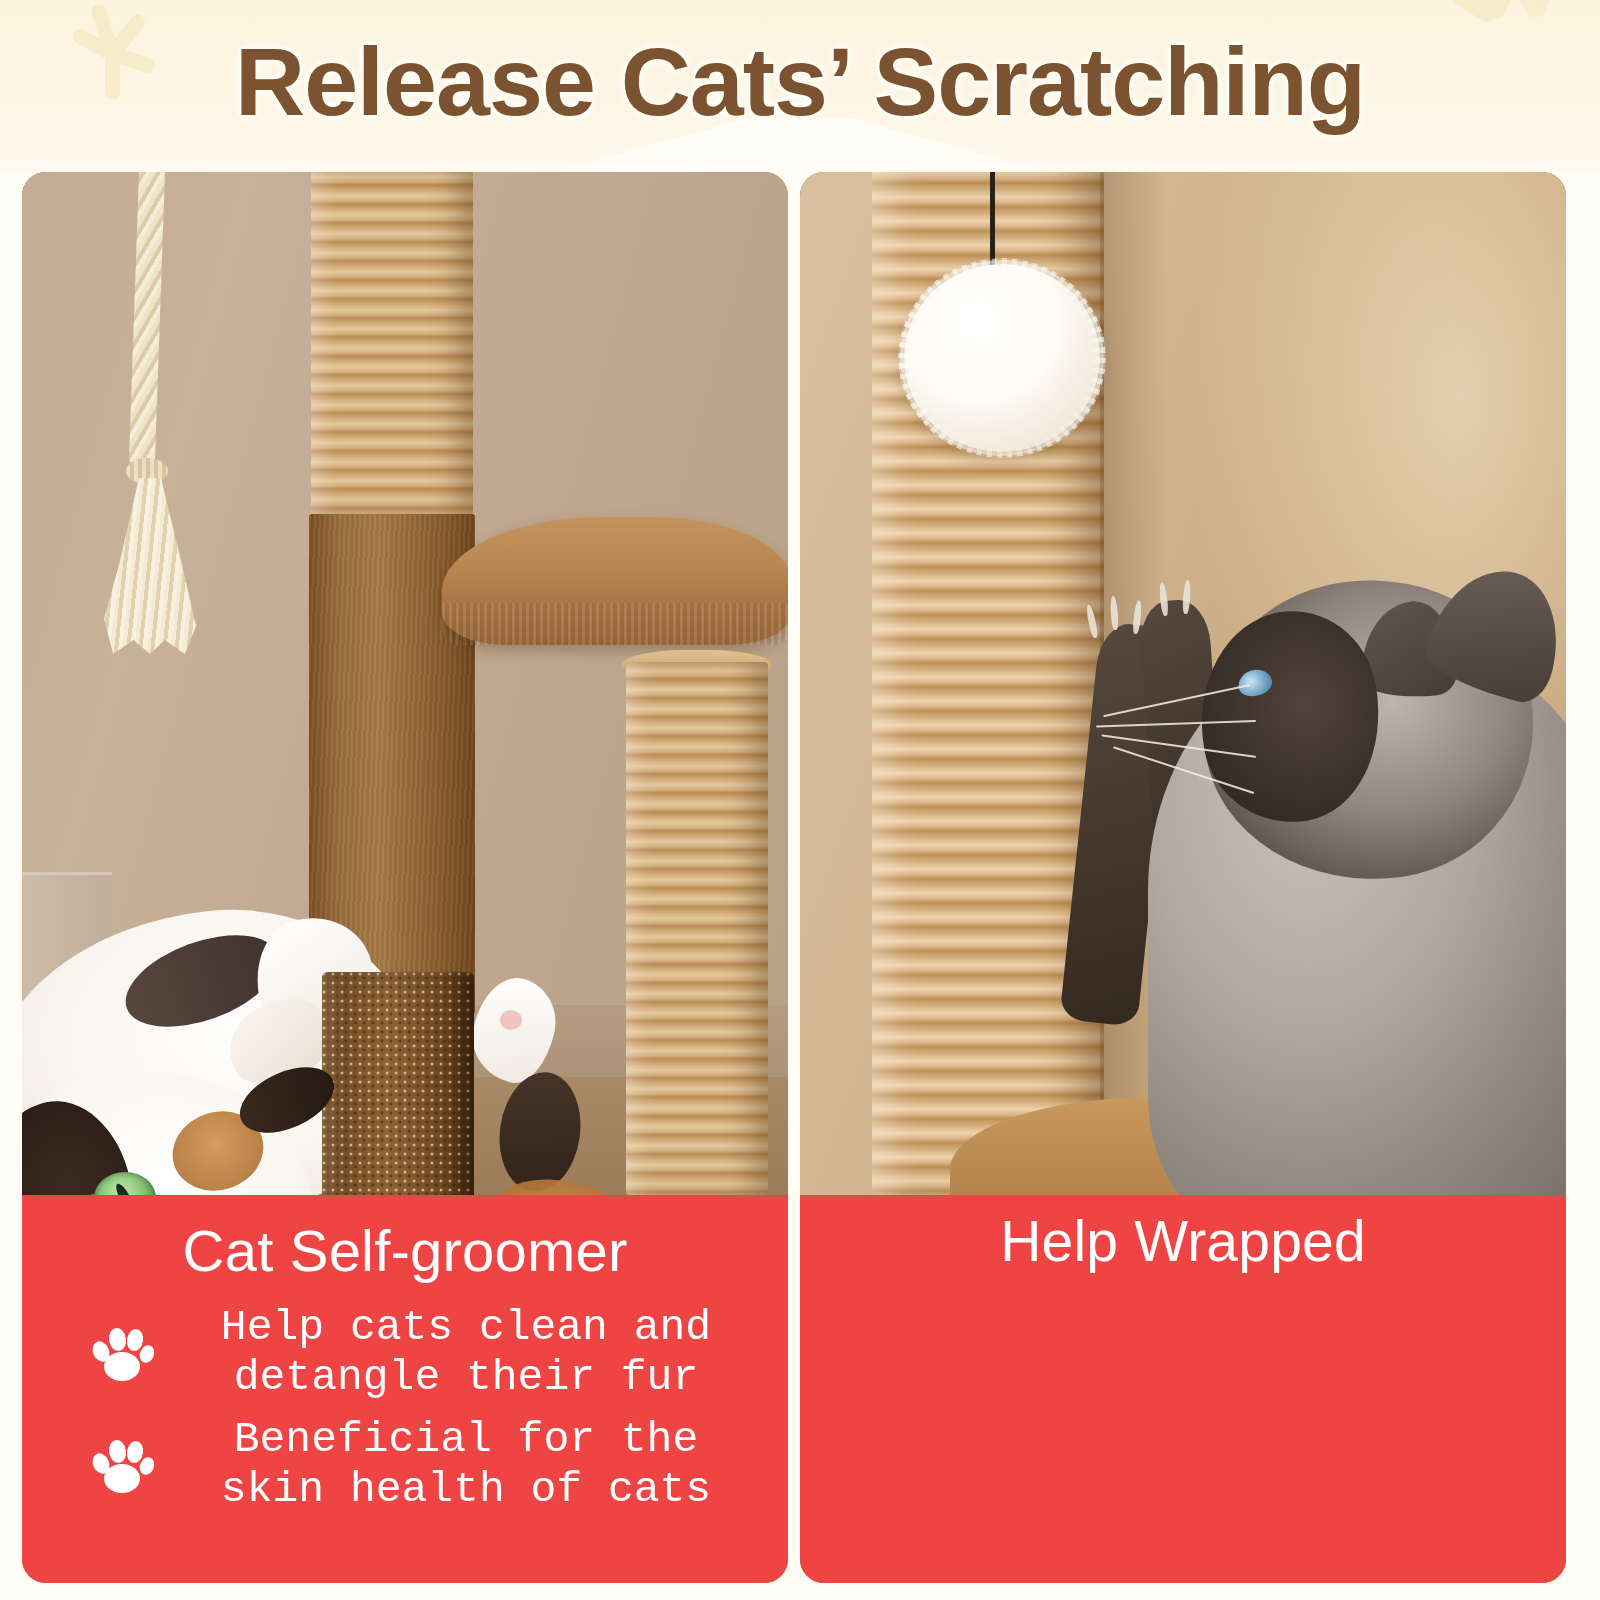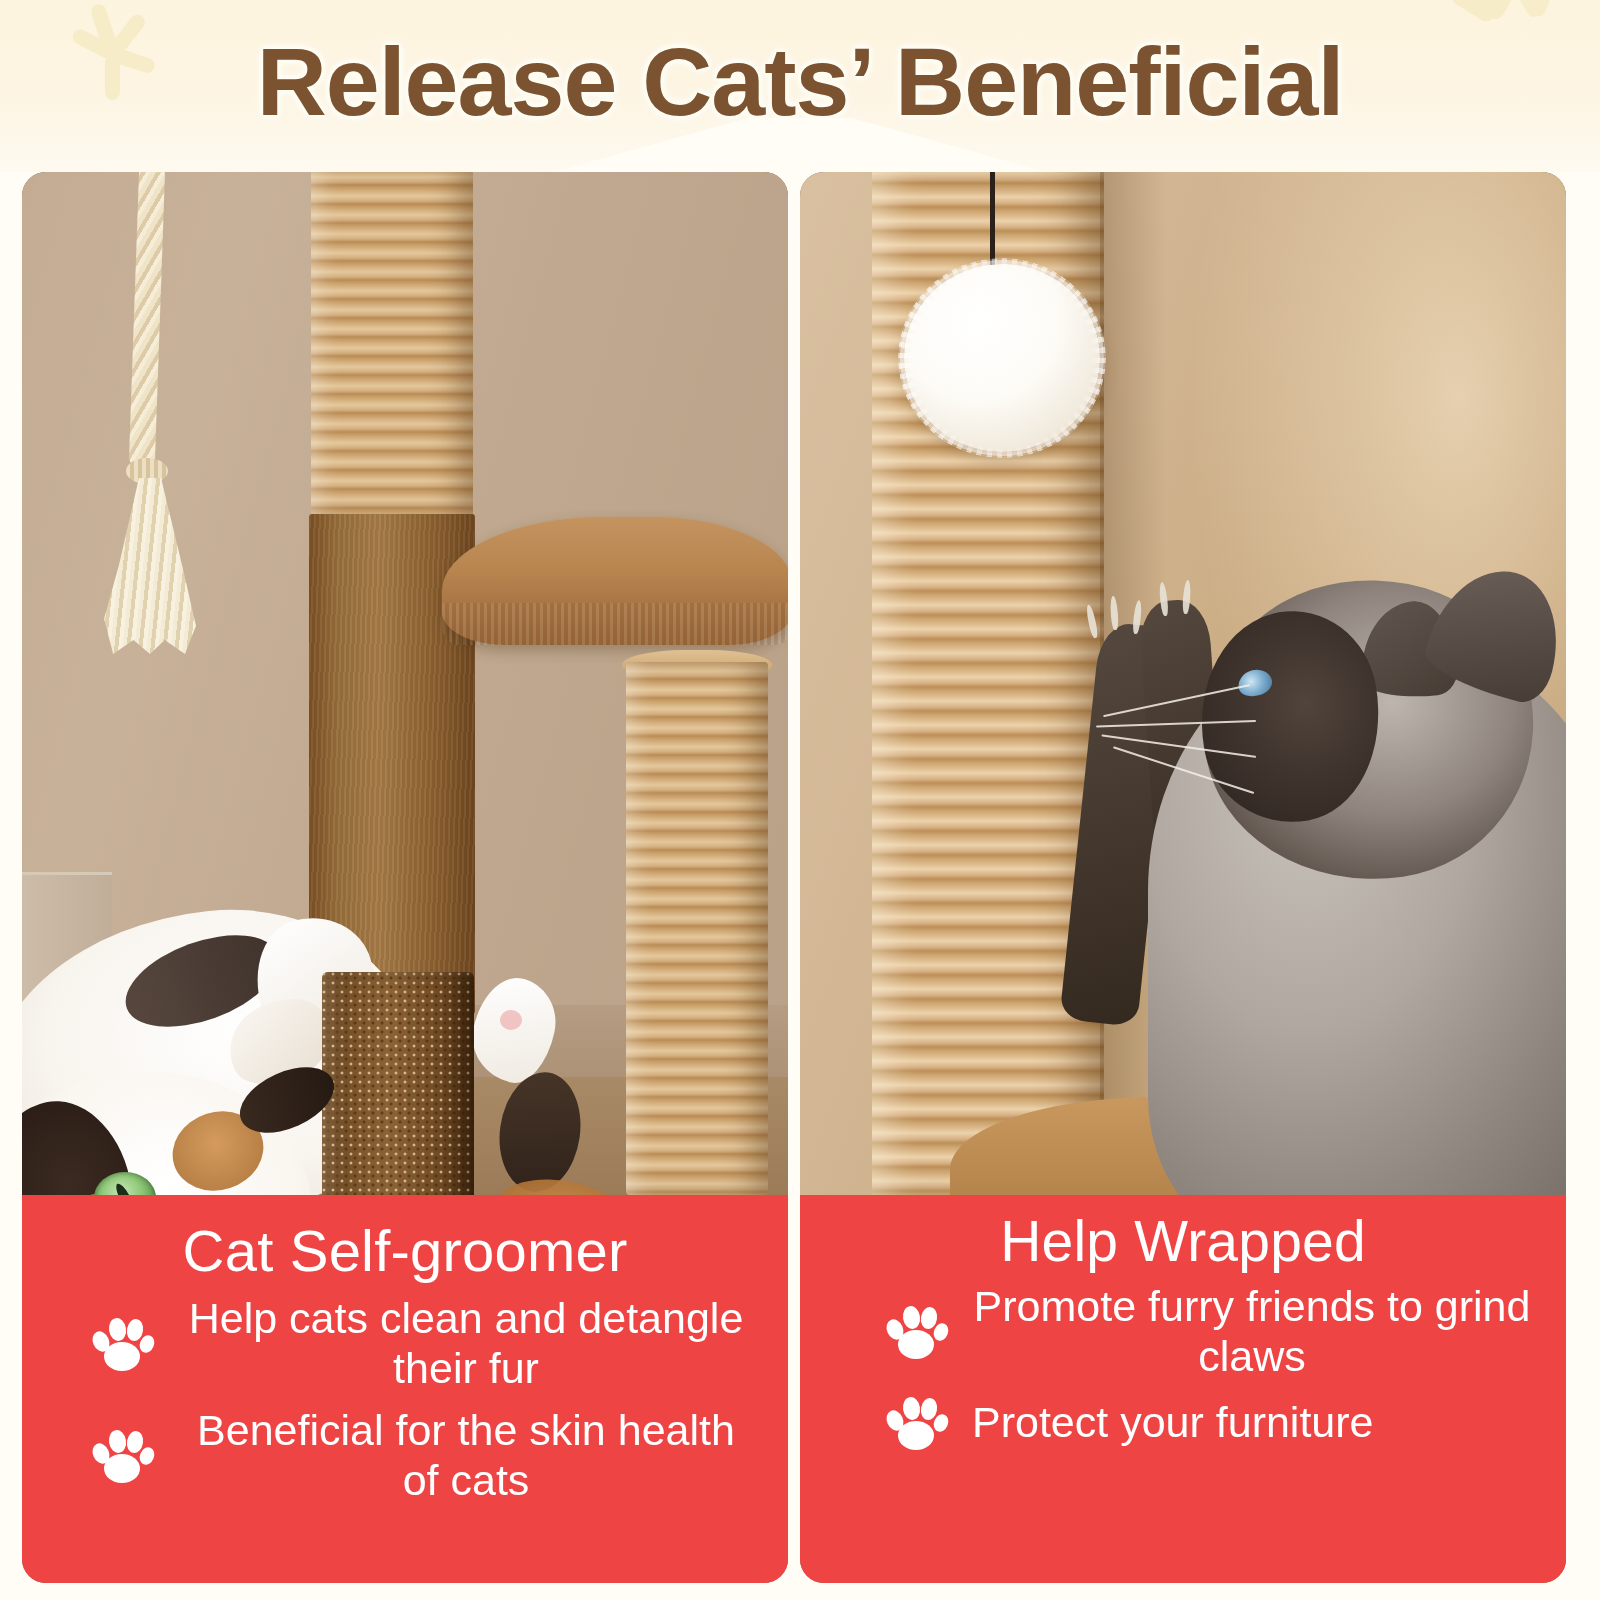--- a/index.html
+++ b/index.html
@@ -339,21 +339,21 @@
     background:#ef4444;color:#FFFFFF;
     padding:0;
   }
   .cap-title{
     text-align:center;
     font-size:58px;line-height:64px;font-weight:400;
     padding-top:24px;
     letter-spacing:.2px;
   }
   .cap-title.two-line{padding-top:16px;font-size:57px;line-height:60px;}
-  .bullets{margin-top:10px;}
+  .bullets{margin-top:20px;font-family:Liberation Mono, monospace;}
   .bullet{
     display:flex;align-items:center;gap:26px;
     padding:0 34px 0 70px;
     margin-bottom:12px;
   }
   .bullet.right-col{padding-left:86px;}
   .paw{flex:0 0 auto;width:60px;height:58px;position:relative;}
   .paw i{position:absolute;background:#FFFFFF;border-radius:50%;display:block;}
   .paw .t1{left:1px;top:17px;width:16px;height:21px;transform:rotate(-24deg);}
   .paw .t2{left:17px;top:4px;width:17px;height:23px;transform:rotate(-9deg);}
@@ -390,21 +390,21 @@
     </div>
 
     <div class="sparkle spk-c">
       <span style="width:13px;height:40px;margin-left:-6px;transform:rotate(22deg) translateY(-40px);"></span>
       <span style="width:13px;height:36px;margin-left:-6px;transform:rotate(-30deg) translateY(-36px);"></span>
     </div>
 
     <div class="header-glow"></div>
     <div class="header-wedge"></div>
 
-    <div class="header-title">Release Cats’ Beneficial</div>
+    <div class="header-title">Release Cats’ Scratching</div>
   </div>
 
   <div class="panels">
 
     <div class="panel panel-left">
 
       <div class="photo">
         <div class="bg-l"></div>
         <div class="bg-l-wall"></div>
         <div class="bg-l-floor"></div>
@@ -502,42 +502,17 @@
         <div class="whisker-r" style="left:300px;top:512px;width:150px;transform:rotate(-12deg);"></div>
         <div class="whisker-r" style="left:296px;top:548px;width:160px;transform:rotate(-2deg);"></div>
         <div class="whisker-r" style="left:300px;top:584px;width:156px;transform:rotate(8deg);"></div>
         <div class="whisker-r" style="left:306px;top:620px;width:148px;transform:rotate(18deg);"></div>
       </div>
 
       <div class="caption">
         <div class="cap-title two-line">
           <div>Help Wrapped</div>
         </div>
-        <div class="bullets">
-
-          <div class="bullet right-col">
-            <span class="paw">
-              <i class="t1"></i>
-                <i class="t2"></i>
-                <i class="t3"></i>
-                <i class="t4"></i>
-                <i class="pad"></i>
-            </span>
-            <span class="bullet-text">Promote furry friends to grind claws</span>
-          </div>
-
-          <div class="bullet right-col">
-            <span class="paw">
-              <i class="t1"></i>
-                <i class="t2"></i>
-                <i class="t3"></i>
-                <i class="t4"></i>
-                <i class="pad"></i>
-            </span>
-            <span class="bullet-text one-line">Protect your furniture</span>
-          </div>
-
-        </div>
       </div>
     </div>
 
   </div>
 </div>
 
 </body></html>

